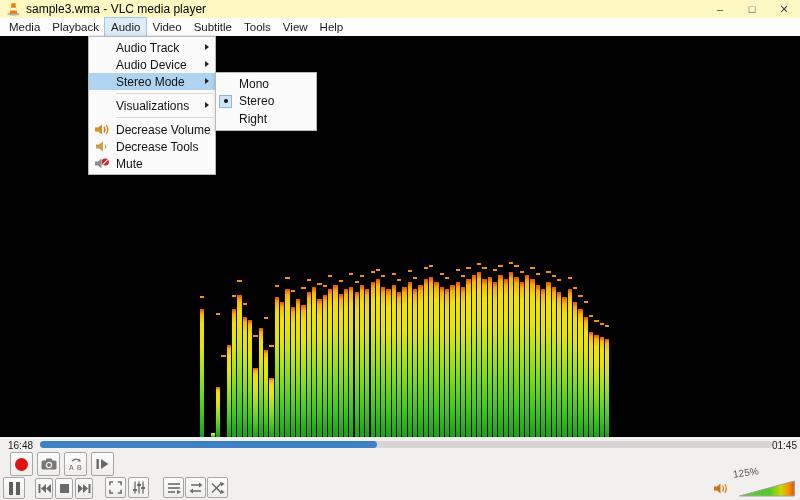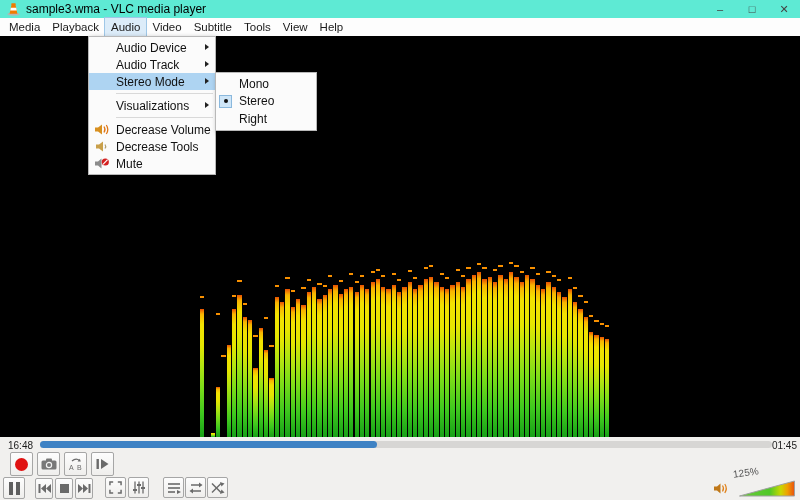--- a/index.html
+++ b/index.html
@@ -1,20 +1,20 @@
 <!DOCTYPE html>
 <html><head>
 <meta charset="utf-8">
 <style>
   * { margin:0; padding:0; box-sizing:border-box; }
   html,body { width:800px; height:500px; overflow:hidden; font-family:"Liberation Sans", sans-serif; background:#fff; }
   .window { position:relative; width:800px; height:500px; background:#fff; }
 
   
-  .titlebar { position:absolute; left:0; top:0; width:800px; height:18px; background:#5eead4; display:flex; align-items:center; }
+  .titlebar { position:absolute; left:0; top:0; width:800px; height:18px; background:#fef9c3; display:flex; align-items:center; }
   .app-icon { width:13px; height:13px; margin:0 6px 0 7px; }
   .title-text { font-size:12px; color:#000; }
   .win-controls { position:absolute; right:0; top:0; height:18px; display:flex; }
   .win-btn { width:32px; height:18px; display:flex; align-items:center; justify-content:center; font-size:11px; color:#444; cursor:default; }
 
   
   .menubar { position:absolute; left:0; top:18px; width:800px; height:18px; background:#fdfdfd; display:flex; align-items:stretch; padding-left:3px; font-size:11.5px; color:#1a1a1a; }
   .menubar-item { padding:0 6px; display:flex; align-items:center; }
   .menubar-item.active { background:#dcecf9; outline:1px solid #9fc7e7; }
 
@@ -374,25 +374,25 @@
         </div>
         <div class="spec-col">
           <div class="spec-bar" style="height: 98px;"></div>
           <div class="spec-peak" style="position: absolute; bottom: 110px;"></div>
         </div>
       </div>
   </div>
 
   <div class="menu-panel audio-menu">
     <div class="menu-row">
+      <span>Audio Track</span>
+      <span class="sub-arrow"></span>
+    </div>
+    <div class="menu-row">
       <span>Audio Device</span>
-      <span class="sub-arrow"></span>
-    </div>
-    <div class="menu-row">
-      <span>Audio Track</span>
       <span class="sub-arrow"></span>
     </div>
     <div class="menu-row hl">
       <span>Stereo Mode</span>
       <span class="sub-arrow"></span>
     </div>
     <div class="menu-sep"></div>
     <div class="menu-row">
       <span>Visualizations</span>
       <span class="sub-arrow"></span>

